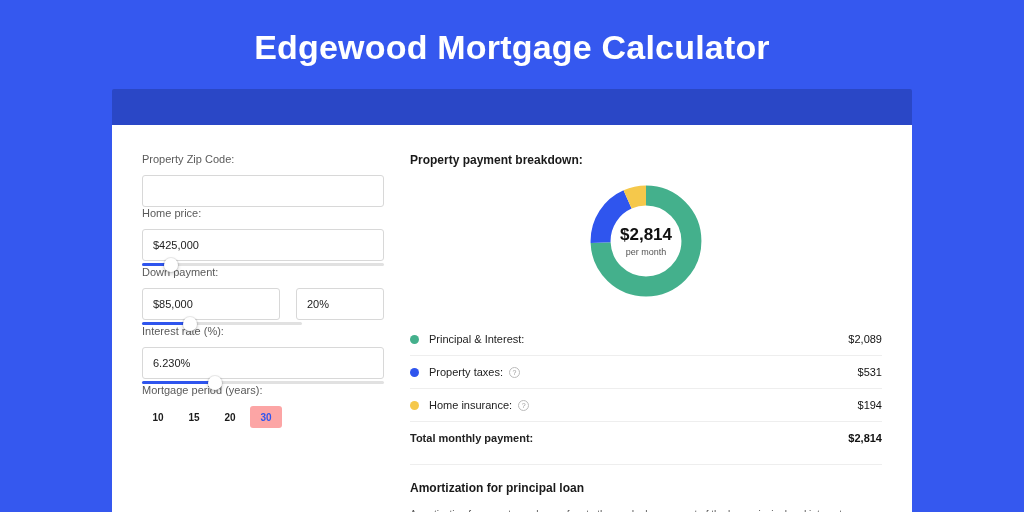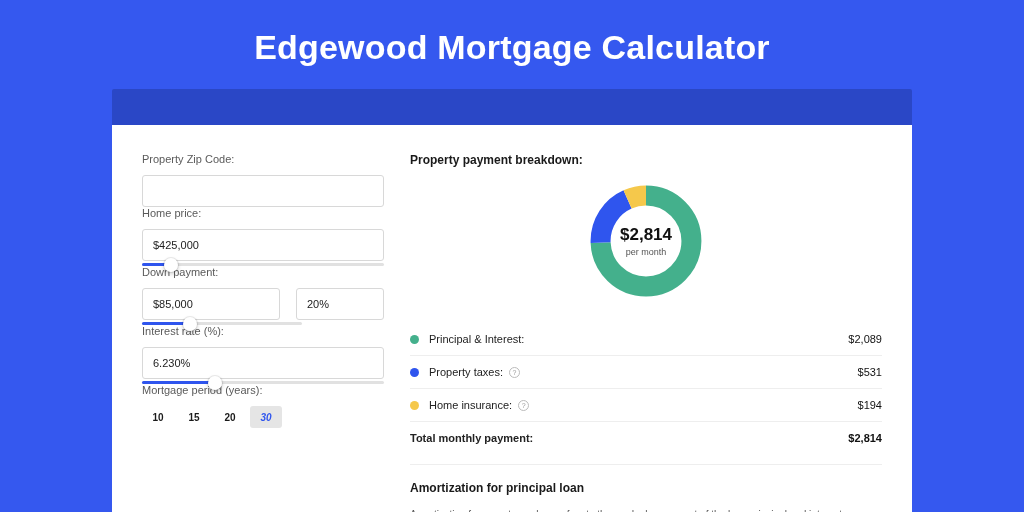--- a/index.html
+++ b/index.html
@@ -14,21 +14,21 @@
   .text-input { width: 100%; height: 32px; border: 1px solid #d8d8d8; border-radius: 3px; padding: 0 10px; font-size: 11px; color: #222; background: #fff; }
   .field-group { }
   .slider-track { height: 3px; background: #e1e1e1; border-radius: 2px; position: relative; margin-top: 2px; }
   .slider-fill { position: absolute; left: 0; top: 0; height: 100%; background: #2f55ee; border-radius: 2px; }
   .slider-thumb { position: absolute; top: 50%; width: 14px; height: 14px; background: #fff; border-radius: 50%; transform: translate(-50%, -50%); box-shadow: 0 0 0 1px rgba(0,0,0,0.08), 0 2px 4px rgba(0,0,0,0.2); }
   .two-inputs { display: flex; gap: 16px; }
   .two-inputs .text-input:first-child { flex: 1; }
   .two-inputs .text-input:last-child { width: 88px; }
   .period-btns { display: flex; gap: 4px; }
   .period-btn { width: 32px; height: 22px; border: none; border-radius: 3px; font-size: 10px; font-weight: 700; color: #1a1a1a; background: transparent; cursor: pointer; }
-  .period-btn.active { background: #e5e5e5; color: #2f55ee; font-style: italic; }
+  .period-btn.active { background: #fca5a5; color: #2f55ee; }
   .section-title { font-size: 12px; font-weight: 700; color: #1a1a1a; margin-bottom: 14px; }
   .donut-wrap { display: flex; justify-content: center; margin: 6px 0 22px; }
   .donut { position: relative; width: 120px; height: 120px; }
   .donut svg { width: 100%; height: 100%; transform: rotate(-90deg); }
   .donut-center { position: absolute; inset: 0; display: flex; flex-direction: column; align-items: center; justify-content: center; }
   .donut-value { font-size: 17px; font-weight: 800; color: #111; }
   .donut-sub { font-size: 9px; color: #555; margin-top: 2px; }
   .legend { margin-top: 10px; }
   .legend-row { display: flex; align-items: center; padding: 10px 0; border-top: 1px solid #eee; font-size: 11px; color: #222; }
   .legend-row:first-child { border-top: none; }

